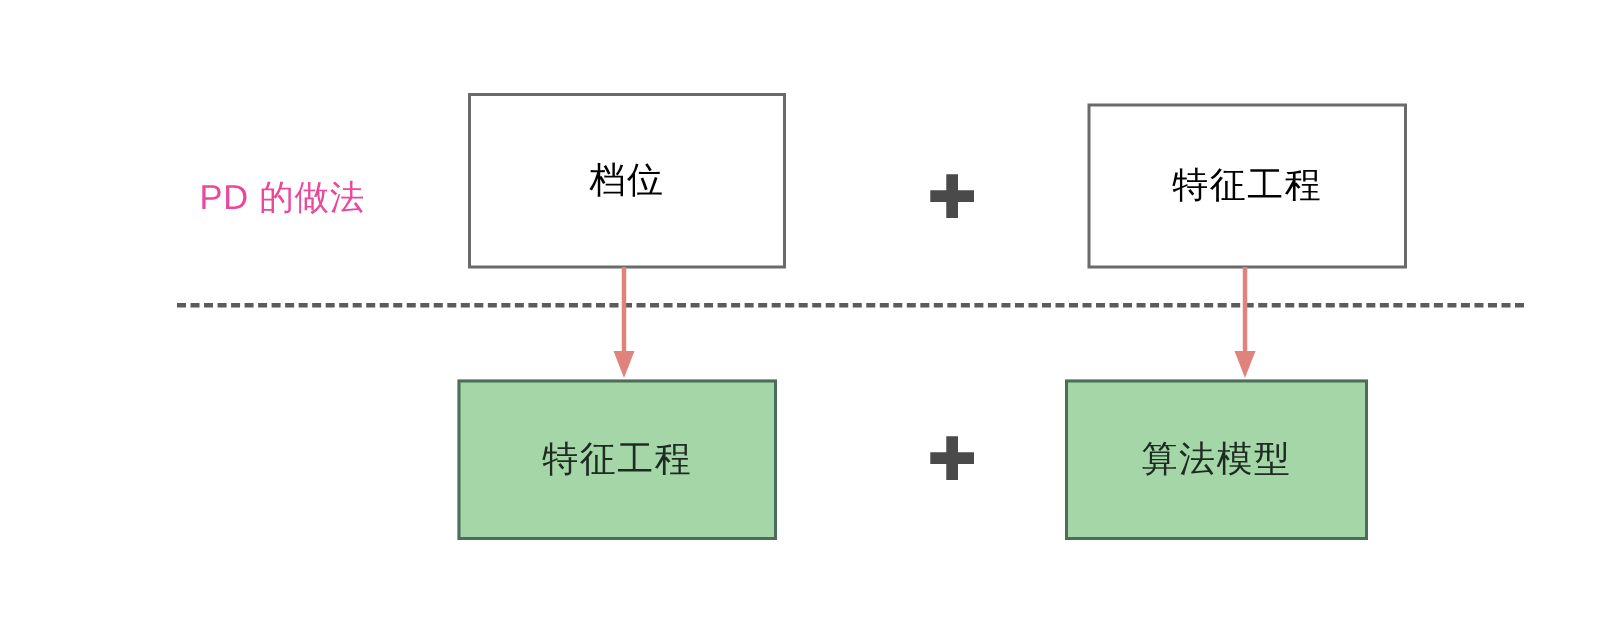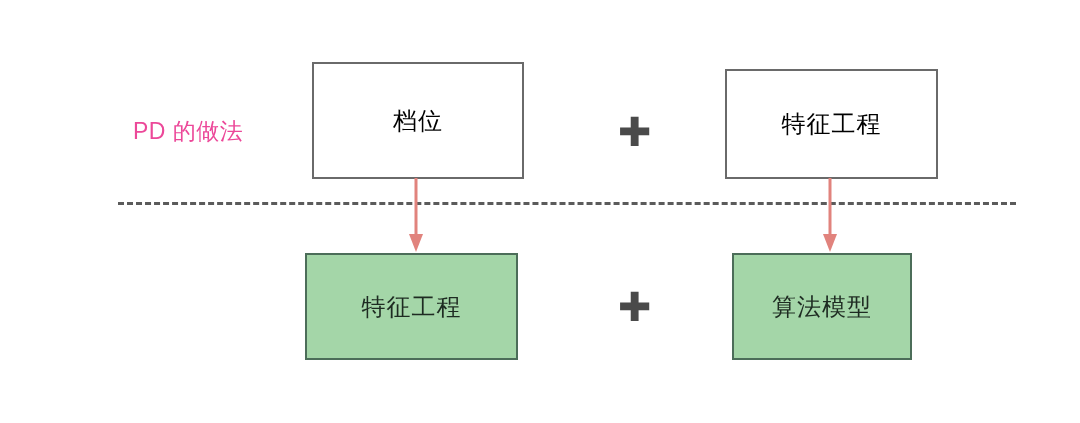--- a/index.html
+++ b/index.html
@@ -60,21 +60,21 @@
   }
   .node.green {
     background: #a4d6a8;
     border: 2px solid #4c6d59;
     color: #1e2b22;
   }
 
   #box-tier     { left: 312px; top: 62px;  width: 212px; height: 117px; }
   #box-formula  { left: 725px; top: 69px;  width: 213px; height: 110px; }
   #box-feature  { left: 305px; top: 253px; width: 213px; height: 107px; }
-  #box-model    { left: 732px; top: 253px; width: 180px; height: 107px; }
+  #box-model    { left: 710px; top: 253px; width: 202px; height: 107px; }
 
   
   .plus {
     position: absolute;
     font-size: 40px;
     font-weight: bold;
     color: #4a4a4a;
     line-height: 1;
     font-family: "DejaVu Sans", sans-serif;
   }

